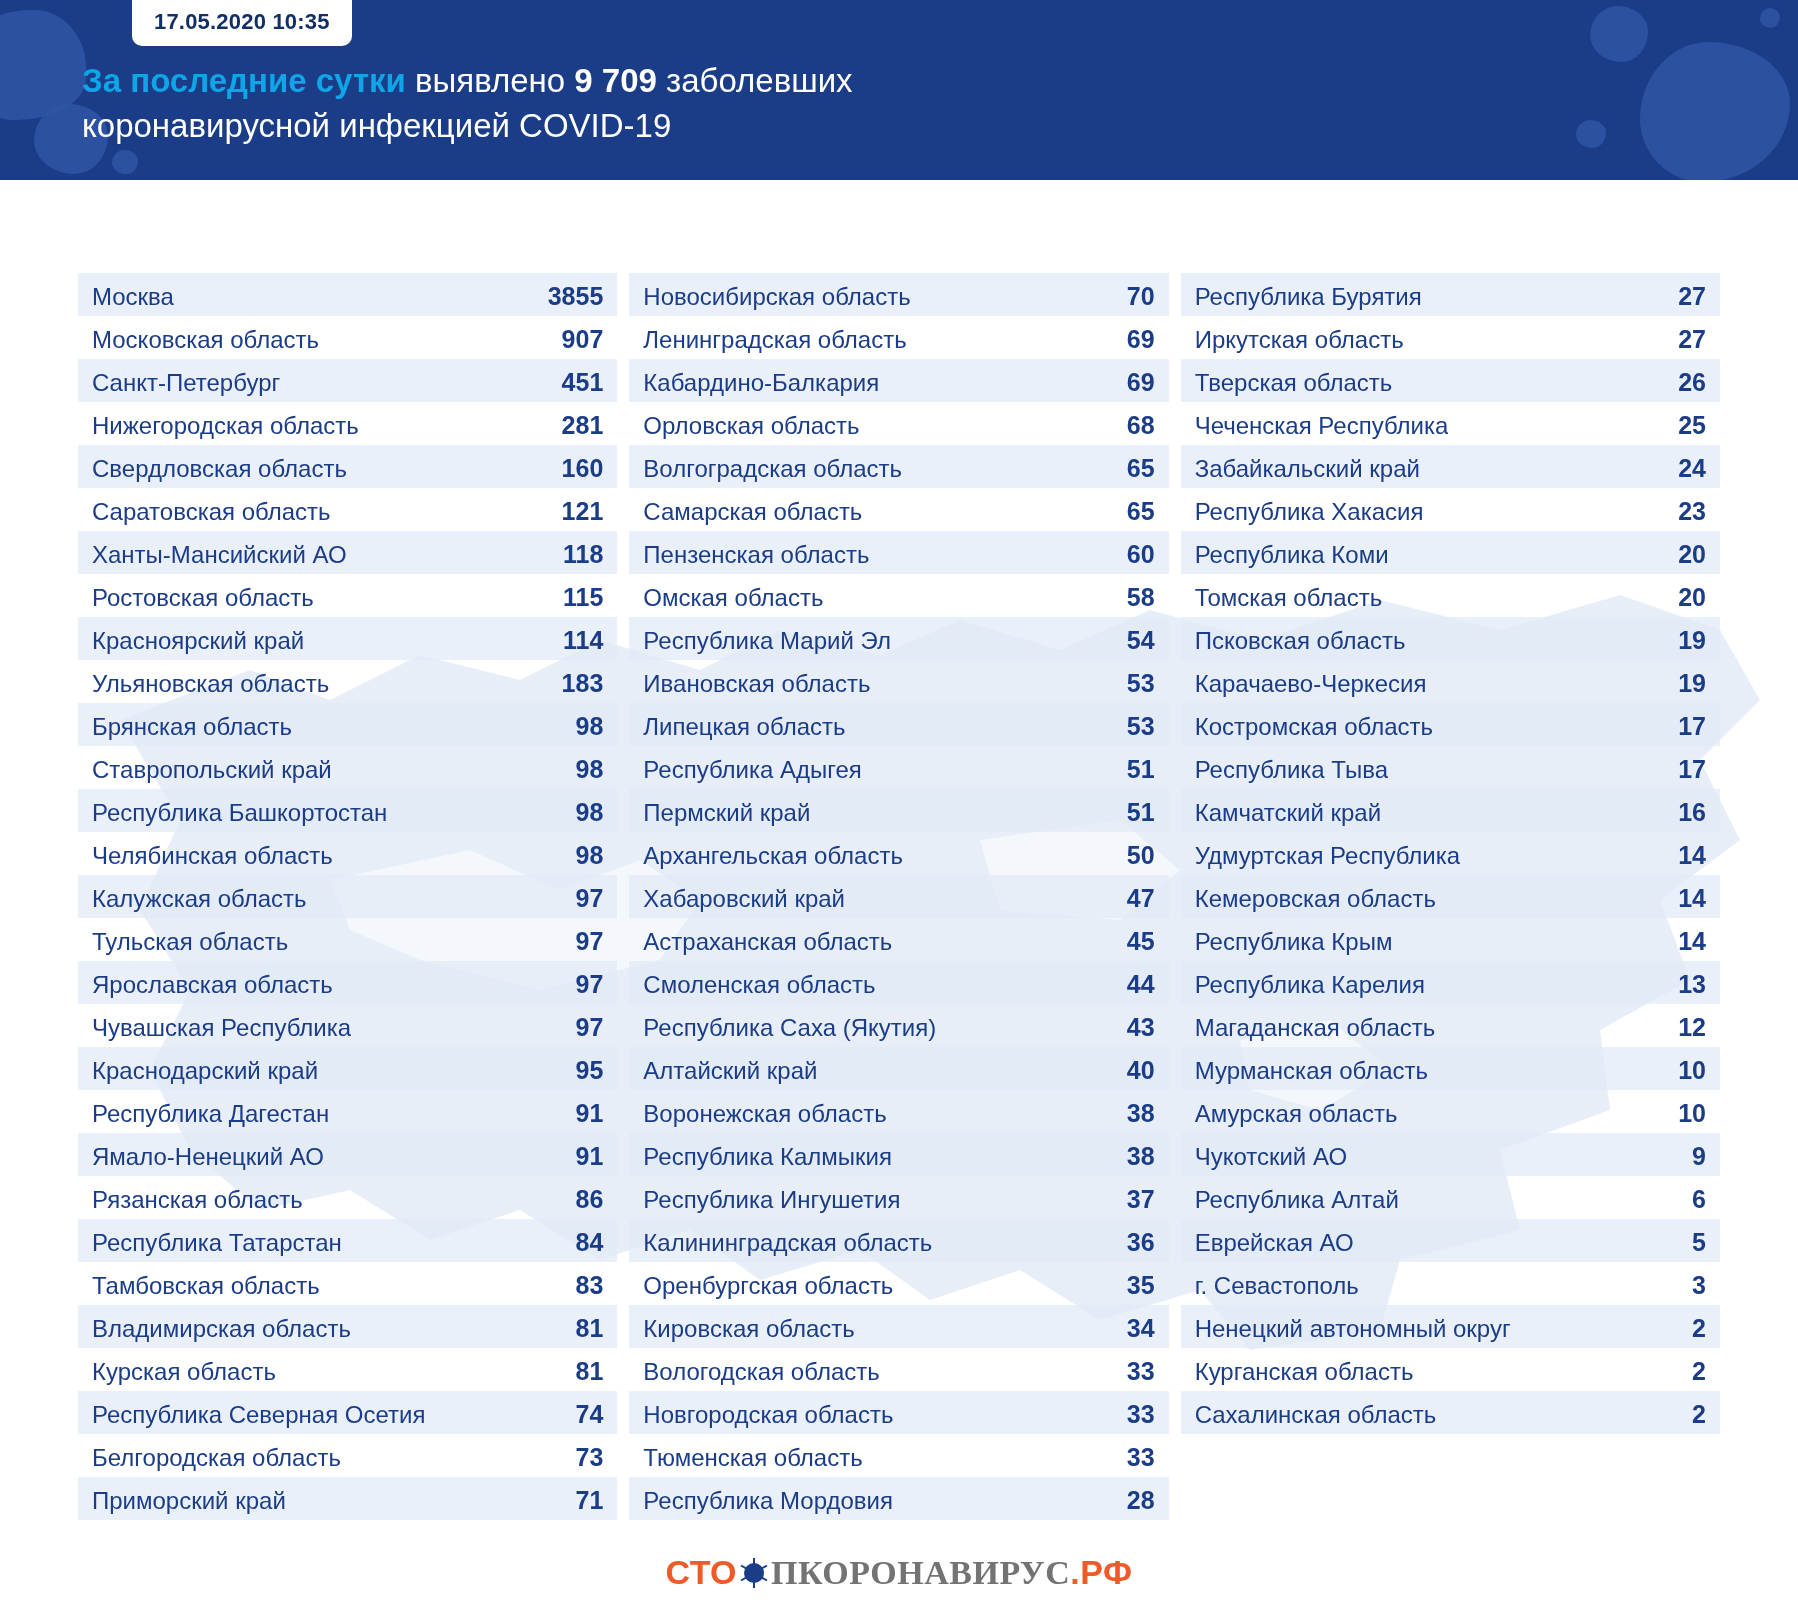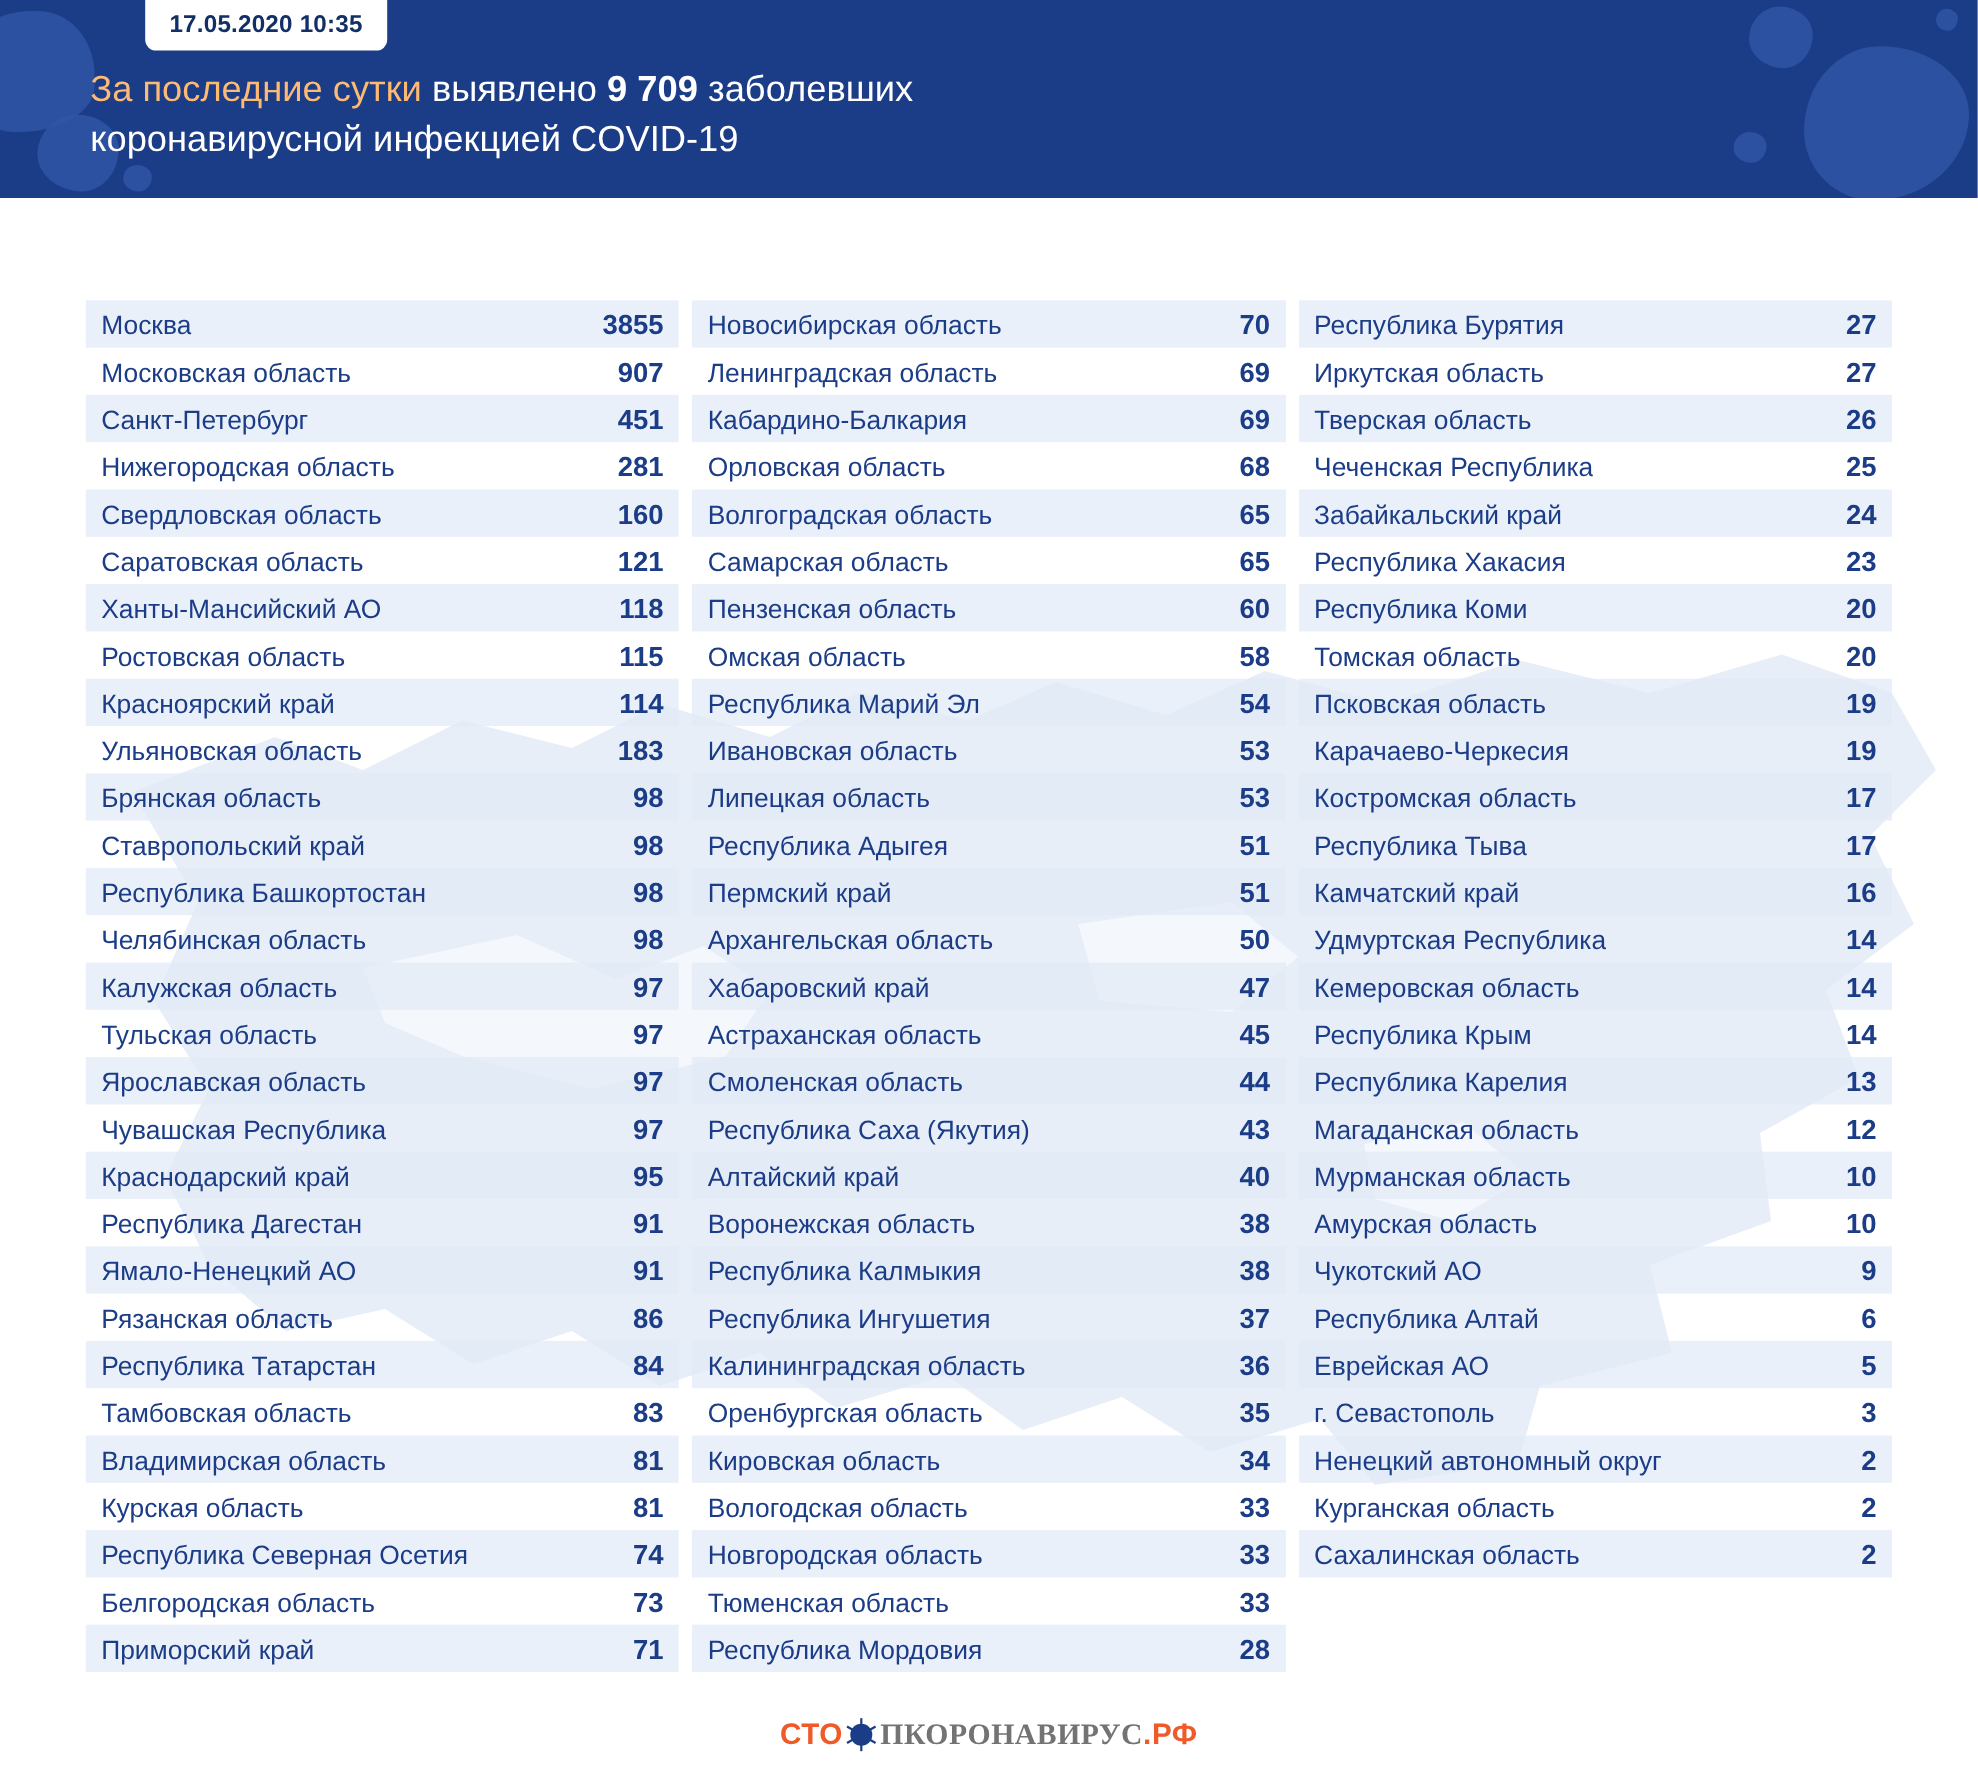--- a/index.html
+++ b/index.html
@@ -54,22 +54,22 @@
     position: absolute;
     left: 82px;
     top: 58px;
     color: #ffffff;
     font-size: 33px;
     line-height: 45px;
     font-weight: normal;
     width: 1300px;
   }
   .headline .accent {
-    color: #fdba74;
-    font-weight: normal;
+    color: #0ea5e9;
+    font-weight: bold;
   }
   .headline b { font-weight: bold; }
 
   
   .map-bg {
     position: absolute;
     left: 0;
     top: 200px;
     width: 1798px;
     height: 1416px;
@@ -125,21 +125,21 @@
     position: absolute;
     left: 0;
     bottom: 24px;
     width: 1798px;
     text-align: center;
     z-index: 3;
   }
   .logo {
     display: inline-flex;
     align-items: center;
-    font-size: 27px;
+    font-size: 34px;
     font-weight: bold;
     letter-spacing: .5px;
   }
   .logo .p1 { color: #f05a28; }
   .logo .virus {
     display: inline-block;
     width: 30px;
     height: 30px;
     margin: 0 2px;
     position: relative;

